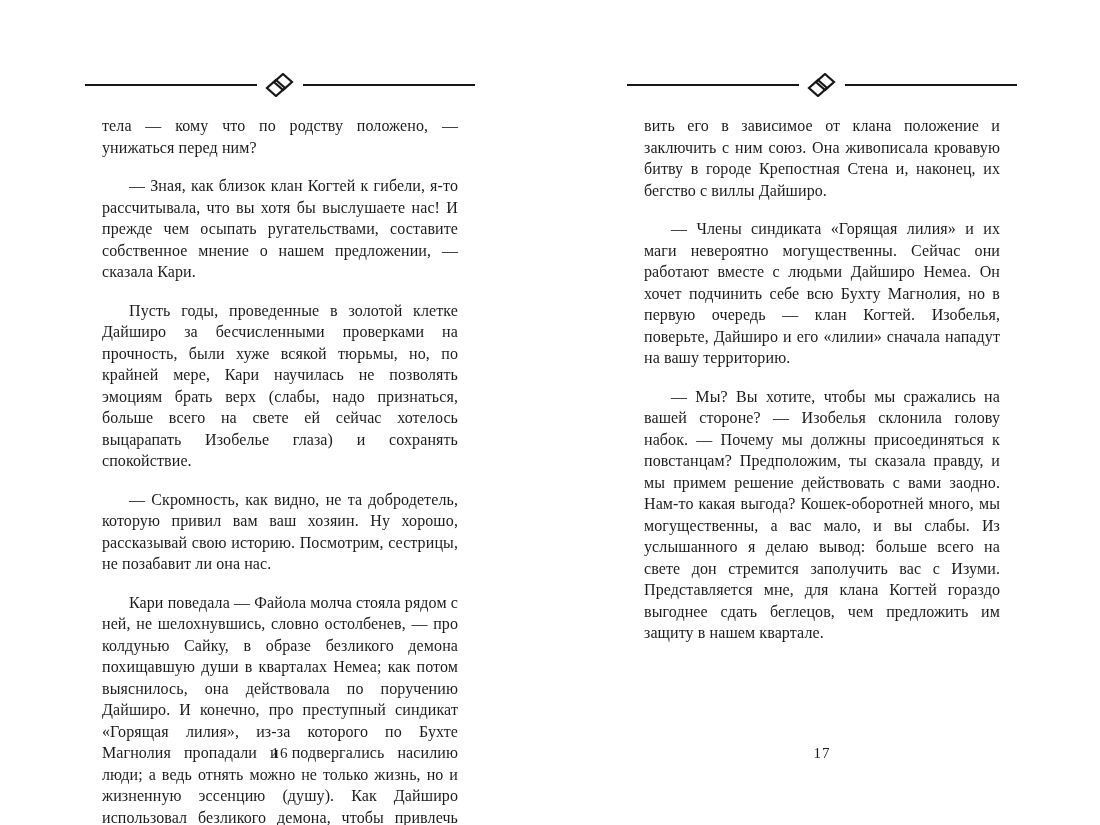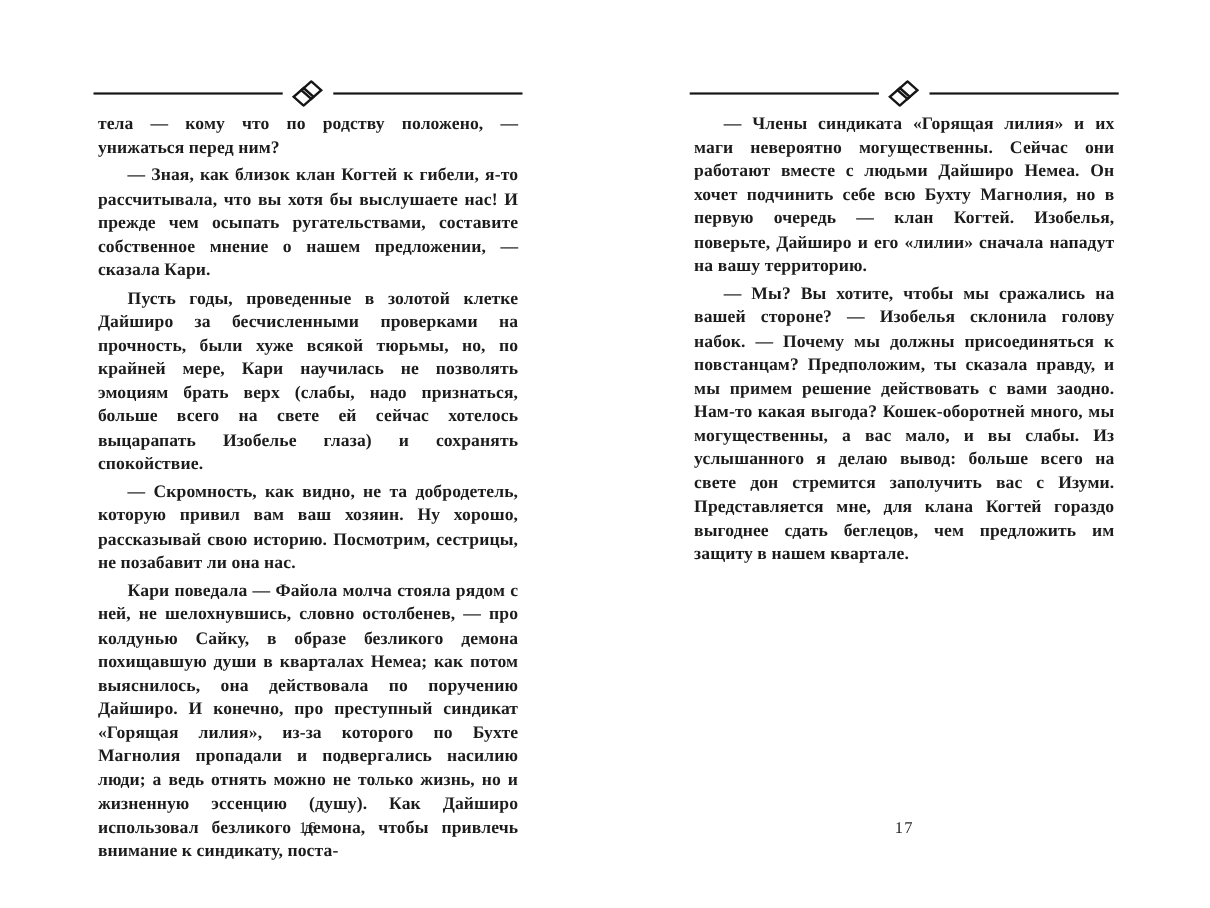--- a/index.html
+++ b/index.html
@@ -43,22 +43,21 @@
     margin: 0 8px;
     display: block;
   }
   .page-body {
     text-align: justify;
     font-size: 16px;
     line-height: 21.5px;
     letter-spacing: 0.1px;
   }
   .page-body p {
-    margin: 4px;
-    font-weight: bold;
+    margin: 17px;
   }
   .page-body p.indent {
     text-indent: 27px;
   }
   .page-number {
     position: absolute;
     bottom: 0;
     left: 0;
     width: 100%;
     text-align: center;
@@ -94,19 +93,20 @@
   <section class="page">
     <header class="page-header">
       <span class="rule"></span>
       <svg class="ornament" width="30" height="24" viewBox="0 0 30 24" aria-hidden="true">
         <path d="M18 1 L27 9 L18 17 L9 9 Z" fill="none" stroke="#161616" stroke-width="2.2"></path>
         <path d="M11 7 L20 15 L11 23 L2 15 Z" fill="none" stroke="#161616" stroke-width="2.2"></path>
       </svg>
       <span class="rule"></span>
     </header>
     <div class="page-body">
+        <p class="no-indent">вить его в зависимое от клана положение и заключить с ним союз. Она живописала кровавую битву в городе Крепостная Стена и, наконец, их бегство с виллы Дайширо.</p>
         <p class="indent">— Члены синдиката «Горящая лилия» и их маги невероятно могущественны. Сейчас они работают вместе с людьми Дайширо Немеа. Он хочет подчинить себе всю Бухту Магнолия, но в первую очередь — клан Когтей. Изобелья, поверьте, Дайширо и его «лилии» сначала нападут на вашу территорию.</p>
         <p class="indent">— Мы? Вы хотите, чтобы мы сражались на вашей стороне? — Изобелья склонила голову набок. — Почему мы должны присоединяться к повстанцам? Предположим, ты сказала правду, и мы примем решение действовать с вами заодно. Нам-то какая выгода? Кошек-оборотней много, мы могущественны, а вас мало, и вы слабы. Из услышанного я делаю вывод: больше всего на свете дон стремится заполучить вас с Изуми. Представляется мне, для клана Когтей гораздо выгоднее сдать беглецов, чем предложить им защиту в нашем квартале.</p>
       </div>
     <div class="page-number">17</div>
   </section>
 
 </div>
 
 </body></html>

